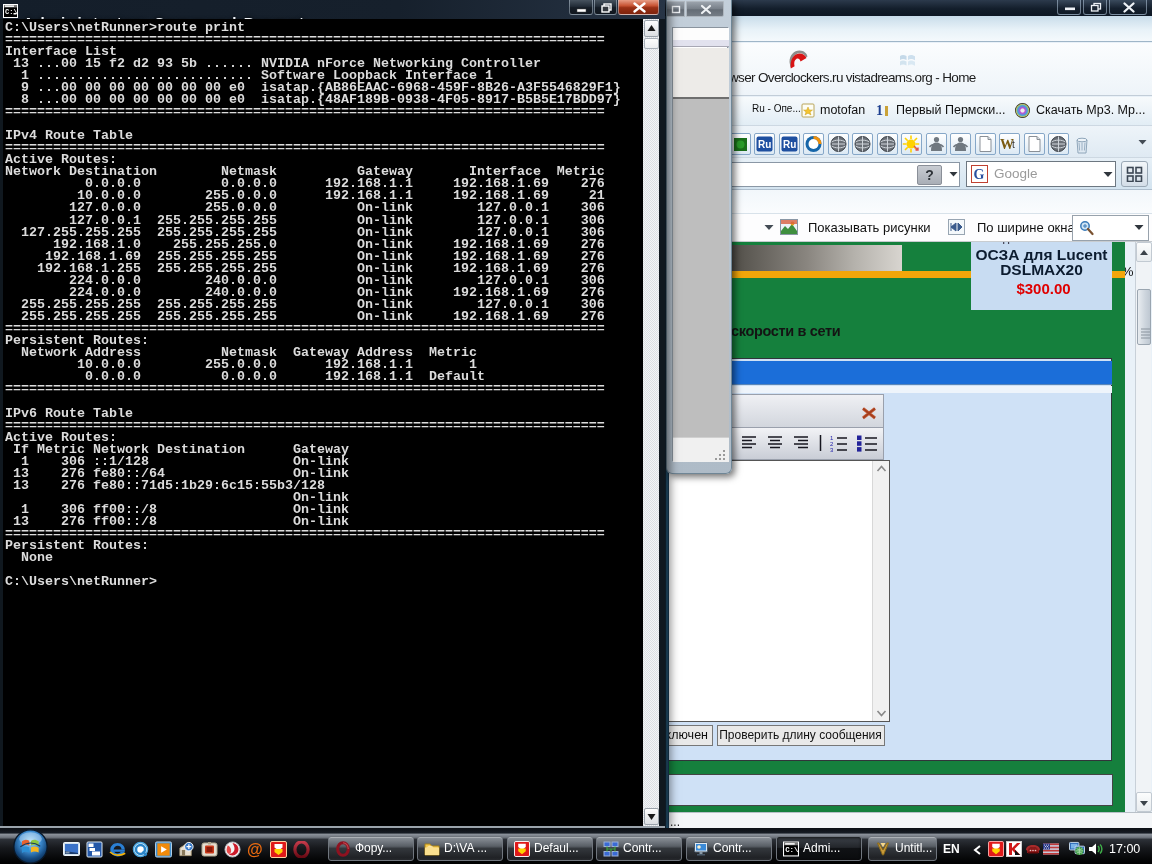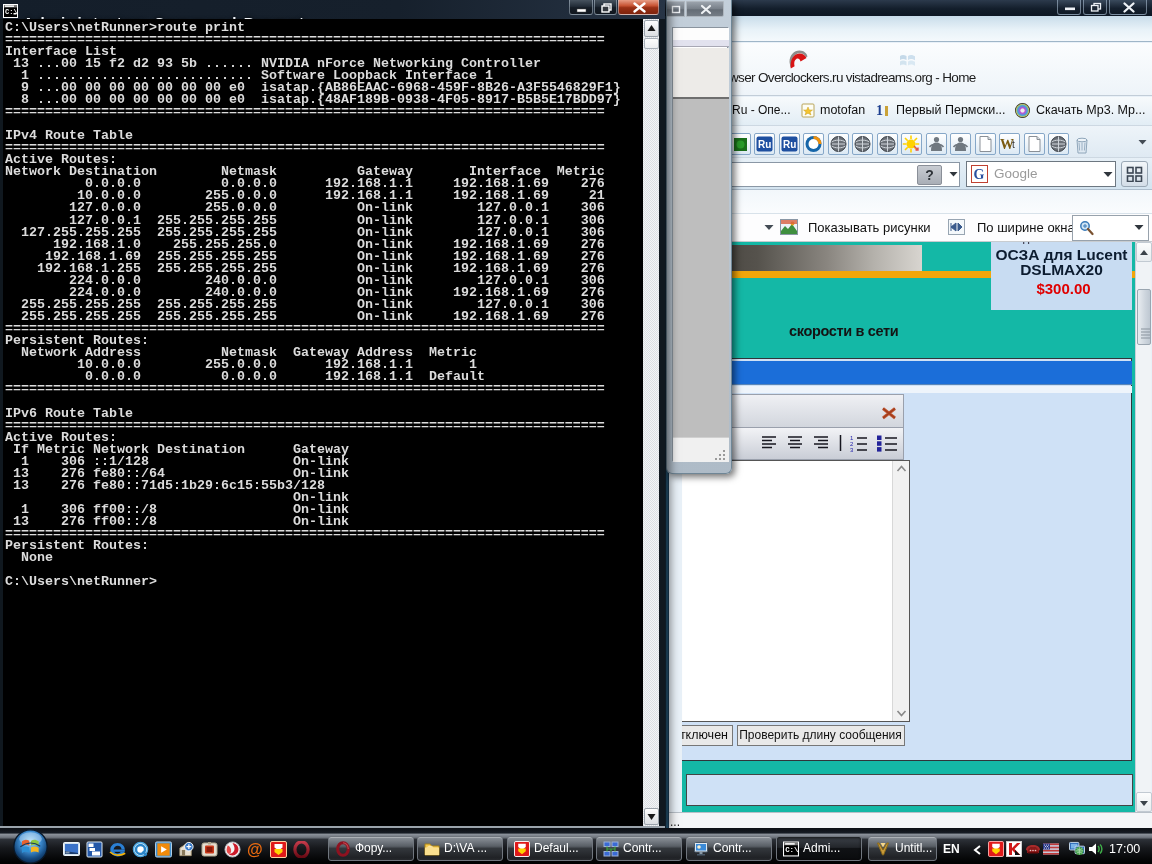--- a/index.html
+++ b/index.html
@@ -10,21 +10,21 @@
 #btitle{position:absolute;left:0;top:0;width:490px;height:16px;background:linear-gradient(180deg,#2c3a4c 0%,#131e2b 55%,#0d1724 100%);}
 .bbtn{position:absolute;top:0;height:15px;border:1px solid rgba(180,200,220,.55);border-top:none;border-radius:0 0 3px 3px;background:linear-gradient(180deg,#3a4a5c,#15202e 60%,#101a26);color:#e8eef4;text-align:center;font-size:10px;line-height:14px;font-weight:bold;}
 
 #bmenu{position:absolute;left:0;top:16px;width:490px;height:26px;background:linear-gradient(180deg,#c8dcea 0%,#e8f2f8 55%,#f4f9fc 100%);border-bottom:1px solid #9fb6c8;}
 #btab{position:absolute;left:0;top:43px;width:490px;height:53px;background:linear-gradient(180deg,#fbfdfe,#eef4f9);border-bottom:1px solid #c2cdd8;}
 #bbook{position:absolute;left:0;top:97px;width:490px;height:29px;background:linear-gradient(180deg,#f7fafc,#e2edf5);border-bottom:1px solid #cdd8e2;}
 #bfav{position:absolute;left:0;top:126px;width:490px;height:32px;background:linear-gradient(180deg,#eef4f9,#dfeaf3);border-bottom:1px solid #cdd8e2;}
 #baddr{position:absolute;left:0;top:158px;width:490px;height:32px;background:linear-gradient(180deg,#e7f0f7,#d4e4f0);border-bottom:1px solid #aebecd;}
 #bgap{position:absolute;left:0;top:190px;width:490px;height:23px;background:linear-gradient(180deg,#f2f7fb,#fafcfe);}
 #btool{position:absolute;left:0;top:213px;width:490px;height:29px;background:#fdfdfe;border-top:1px solid #d8e2ea;border-bottom:1px solid #c8ccd0;}
-#bcontent{position:absolute;left:20px;top:242px;width:463px;height:570px;background:#14b8a6;overflow:hidden;}
+#bcontent{position:absolute;left:0;top:242px;width:463px;height:570px;background:#15803d;overflow:hidden;}
 #bstatus{position:absolute;left:0;top:812px;width:490px;height:18px;background:#f4f6f8;border-top:1px solid #b8c0c8;}
 .favsq{position:absolute;top:7px;width:21px;height:22px;border:1px solid #86a7c8;border-radius:2px;background:linear-gradient(180deg,#fff,#dce9f4);}
 
 #bscroll{position:absolute;left:473px;top:242px;width:16px;height:571px;background:#f0f3f6;border-left:1px solid #c8d0d8;}
 .sbtn{position:absolute;left:0px;width:16px;height:20px;background:linear-gradient(180deg,#fcfdfd,#e8ecef);border:1px solid #c2cad2;border-radius:2px;color:#555;font-size:9px;text-align:center;line-height:18px;}
 
 #gwin{position:absolute;left:666px;top:0;width:66px;height:474px;background:linear-gradient(180deg,#c3cfda,#aebbc7);border:1px solid #6f8696;border-top:none;border-radius:0 0 6px 6px;box-shadow:3px 3px 7px rgba(0,0,0,.55);}
 
 #cmd{position:absolute;left:0;top:0;width:665px;height:830px;background:#10181f;box-shadow:5px 0 9px rgba(0,0,0,.5);}
 #cmdtitle{position:absolute;left:0;top:0;width:665px;height:19px;background:linear-gradient(90deg,#141e2a 0%,#16202c 60%,#273445 100%);}
@@ -66,21 +66,21 @@
       <g fill="#7aa8cc">
           <path d="M2 5 C4 3.5 6 3.5 8.5 5 L8.5 9 C6 7.5 4 7.5 2 9 Z"></path>
           <path d="M10 5 C12 3.5 14 3.5 17 5.2 L17 9.2 C14 7.5 12 7.5 10 9 Z" fill="#8fb8d8"></path>
           <path d="M2 10.5 C4 9 6 9 8.5 10.5 L8.5 14.5 C6 13 4 13 2 14.5 Z" fill="#9ec4de"></path>
           <path d="M10 10.5 C12 9 14 9 17 10.7 L17 14.7 C14 13 12 13 10 14.5 Z" fill="#b0d0e6"></path>
         </g>
     </svg>
     <div class="abs" style="left:67px;top:27px;font-size:13.5px;letter-spacing:-0.65px;color:#1c1c1c;">wser Overclockers.ru vistadreams.org - Home</div>
   </div>
   <div id="bbook">
-    <div class="abs" style="left:70px;top:6px;font-size:12px;color:#101010;">Ru - Опе...</div>
+    <div class="abs" style="left:70px;top:6px;font-size:10px;color:#101010;padding-left:20px;">Ru - Опе...</div>
     <svg class="abs" style="left:139px;top:6px;" width="15" height="16" viewBox="0 0 15 16">
         <rect x="1" y="1" width="12" height="13" rx="1" fill="#fdfdf4" stroke="#b9a55a"></rect>
         <path d="M7 4 L8.3 7 L11.5 7 L9 9 L10 12 L7 10.2 L4 12 L5 9 L2.5 7 L5.7 7 Z" fill="#f4c430" stroke="#caa020" stroke-width=".5"></path>
       </svg>
     <div class="abs" style="left:158px;top:6px;font-size:12.5px;color:#101010;">motofan</div>
     <svg class="abs" style="left:214px;top:5px;" width="14" height="17" viewBox="0 0 14 17">
         <text x="0" y="13" font-size="14" font-weight="bold" fill="#1d3f8f" font-family="Liberation Serif,serif">1</text>
         <rect x="9" y="4" width="3" height="10" fill="#caa238"></rect>
       </svg>
     <div class="abs" style="left:234px;top:6px;font-size:12.5px;color:#101010;">Первый Пермски...</div>
@@ -231,21 +231,21 @@
   </div>
   <div id="bcontent">
 
     <div class="abs" style="left:4px;top:3px;width:236px;height:26px;background:linear-gradient(90deg,#433f3a 0%,#55524c 30%,#8a8680 60%,#b5b2ac 80%,#d8d5d0 100%);"></div>
     <div class="abs" style="left:4px;top:29px;width:459px;height:6.5px;background:#f2a60a;"></div>
     <div class="abs" style="left:309px;top:0px;width:141px;height:68px;background:#c8dcf2;text-align:center;overflow:hidden;">
       <div style="position:absolute;left:32px;top:-9px;height:12px;overflow:hidden;font-size:10px;font-weight:bold;color:#445;">детально</div>
       <div style="position:absolute;left:0;width:141px;top:6px;font-size:15.5px;font-weight:bold;color:#0c1c30;line-height:14.5px;">ОСЗА для Lucent<br>DSLMAX20</div>
       <div style="position:absolute;left:0;width:145px;top:38px;font-size:15px;font-weight:bold;color:#e00000;">$300.00</div>
     </div>
-    <div class="abs" style="left:69px;top:81px;font-size:14.5px;font-weight:bold;letter-spacing:-0.35px;color:#141414;padding-left:38px;">скорости в сети</div>
+    <div class="abs" style="left:69px;top:81px;font-size:14.5px;font-weight:bold;letter-spacing:-0.35px;color:#141414;">скорости в сети</div>
 
     <div class="abs" style="left:-10px;top:116px;width:460px;height:403px;border:1px solid #30353a;background:#cfe1f6;">
       <div class="abs" style="left:0;top:2px;width:459px;height:24px;background:#1b6ed9;border-bottom:1px solid #5a86b8;"></div>
       <div class="abs" style="left:0;top:27px;width:459px;height:7px;background:#eef4fb;"></div>
 
       <div class="abs" style="left:0px;top:35px;width:231px;height:34px;background:linear-gradient(180deg,#eff0f4,#d2d6dd);border:1px solid #9aa0ac;border-left:none;">
         <svg class="abs" style="left:208px;top:12px;" width="16" height="13">
             <path d="M2 1.5 L14 11 M14 1.5 L2 11" stroke="#bf5530" stroke-width="3"></path>
             <path d="M2 1.5 L14 11 M14 1.5 L2 11" stroke="#a03c1c" stroke-width="1.2"></path>
           </svg>

